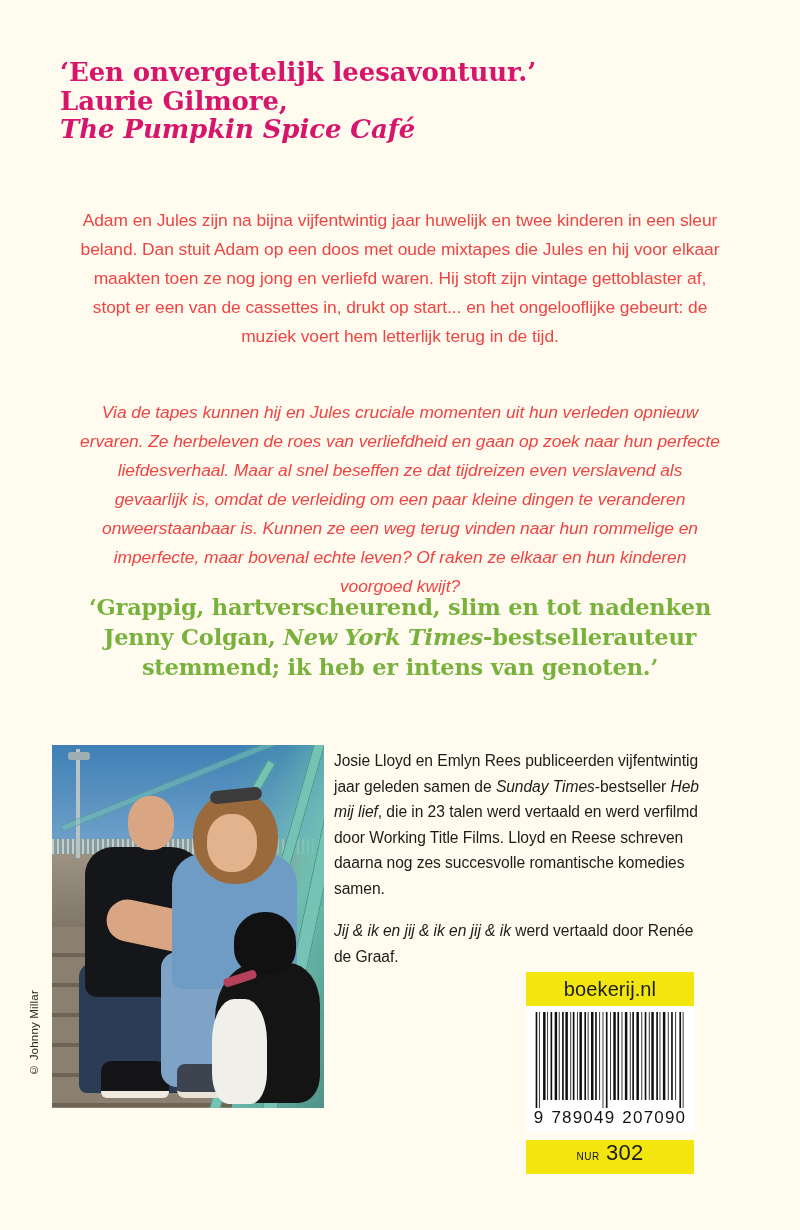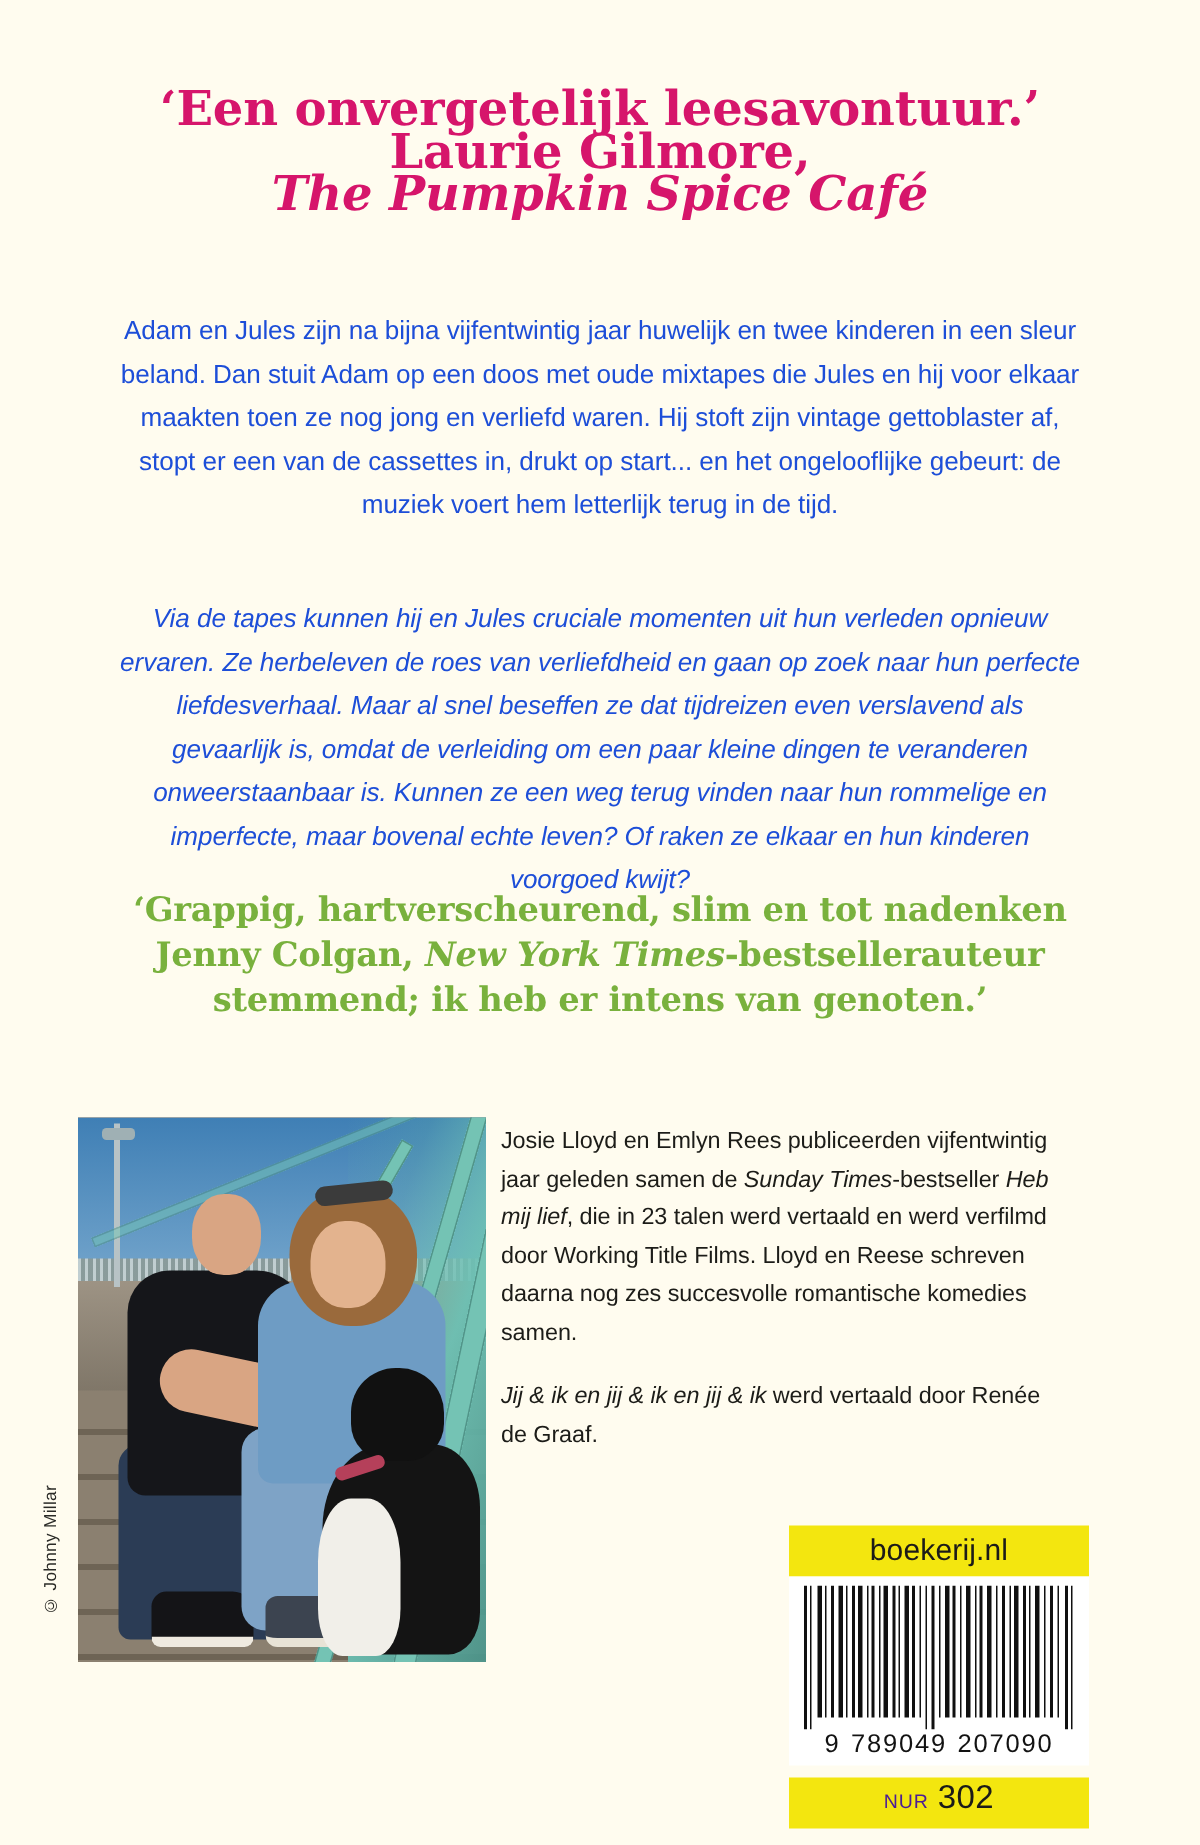--- a/index.html
+++ b/index.html
@@ -20,40 +20,39 @@
     inset: 0;
     background: #fffcef;
   }
 
   
   .quote-pink {
     position: absolute;
     left: 60px;
     top: 58px;
     width: 680px;
-    text-align: center;
     color: #d6156b;
     font-family: "DejaVu Serif", "Liberation Serif", serif;
     font-weight: 700;
-    font-size: 32px;
+    font-size: 26px;
     line-height: 28.5px;
     letter-spacing: -0.1px;
   }
   .quote-pink .it {
     font-style: italic;
   }
   .quote-pink .ln { display: block; white-space: nowrap; }
 
   
   .blurb {
     position: absolute;
     left: 80px;
     width: 640px;
     text-align: center;
-    color: #1d4ed8;
+    color: #ef4444;
     font-size: 17.4px;
     line-height: 29px;
     letter-spacing: -0.05px;
   }
   .blurb.p1 { top: 206px; }
   .blurb.p2 { top: 398px; font-style: italic; }
 
   
   .quote-green {
     position: absolute;
@@ -220,22 +219,22 @@
   }
   .bio.b1 { top: 748px; }
   .bio.b2 { top: 918px; }
   .bio b { font-weight: 400; }
   .bio i { }
 
   
   .pub-block {
     position: absolute;
     left: 526px;
-    top: 1017px;
-    width: 200px;
+    top: 972px;
+    width: 168px;
   }
   .pub-band {
     background: #f3e60f;
     height: 34px;
     display: flex;
     align-items: center;
     justify-content: center;
   }
   .pub-band span {
     font-size: 20px;
@@ -265,23 +264,23 @@
   .nur-band {
     background: #f3e60f;
     height: 34px;
     margin-top: 8px;
     display: flex;
     align-items: baseline;
     justify-content: center;
     gap: 6px;
   }
   .nur-band .nur-label {
-    font-size: 13px;
+    font-size: 10px;
     letter-spacing: .6px;
-    color: #4c1d95;
+    color: #0f172a;
   }
   .nur-band .nur-num {
     font-size: 22px;
     color: #1b1b18;
     letter-spacing: .3px;
   }
 </style>
 </head>
 <body>
 

